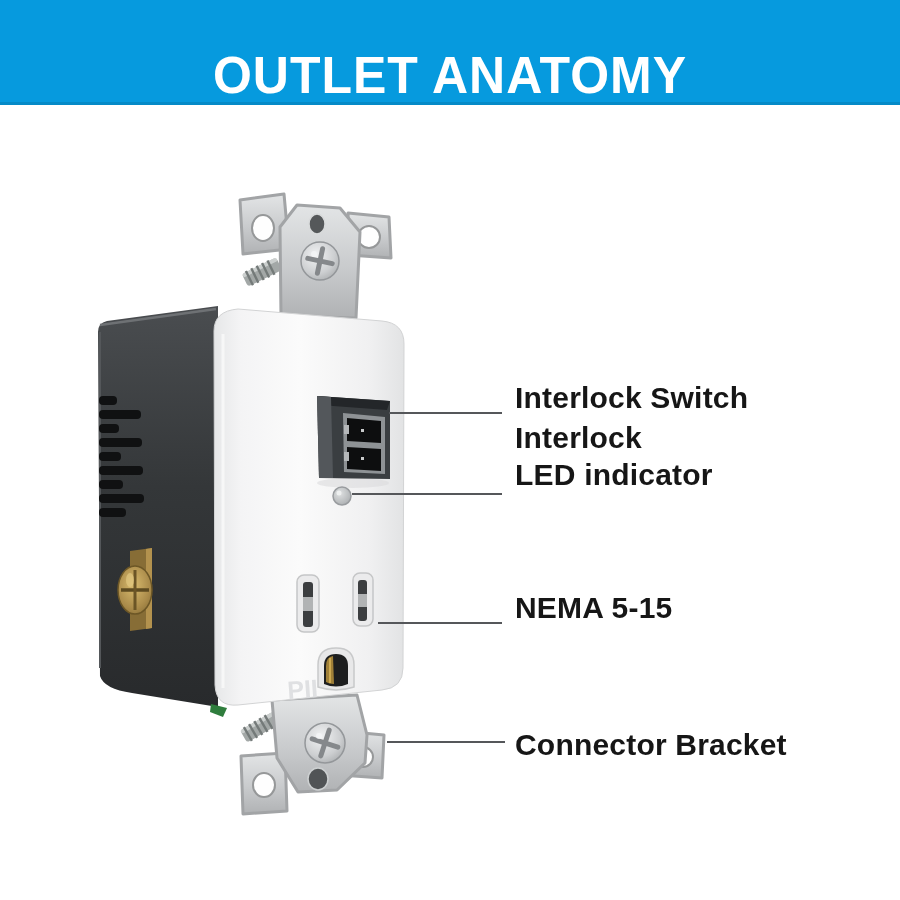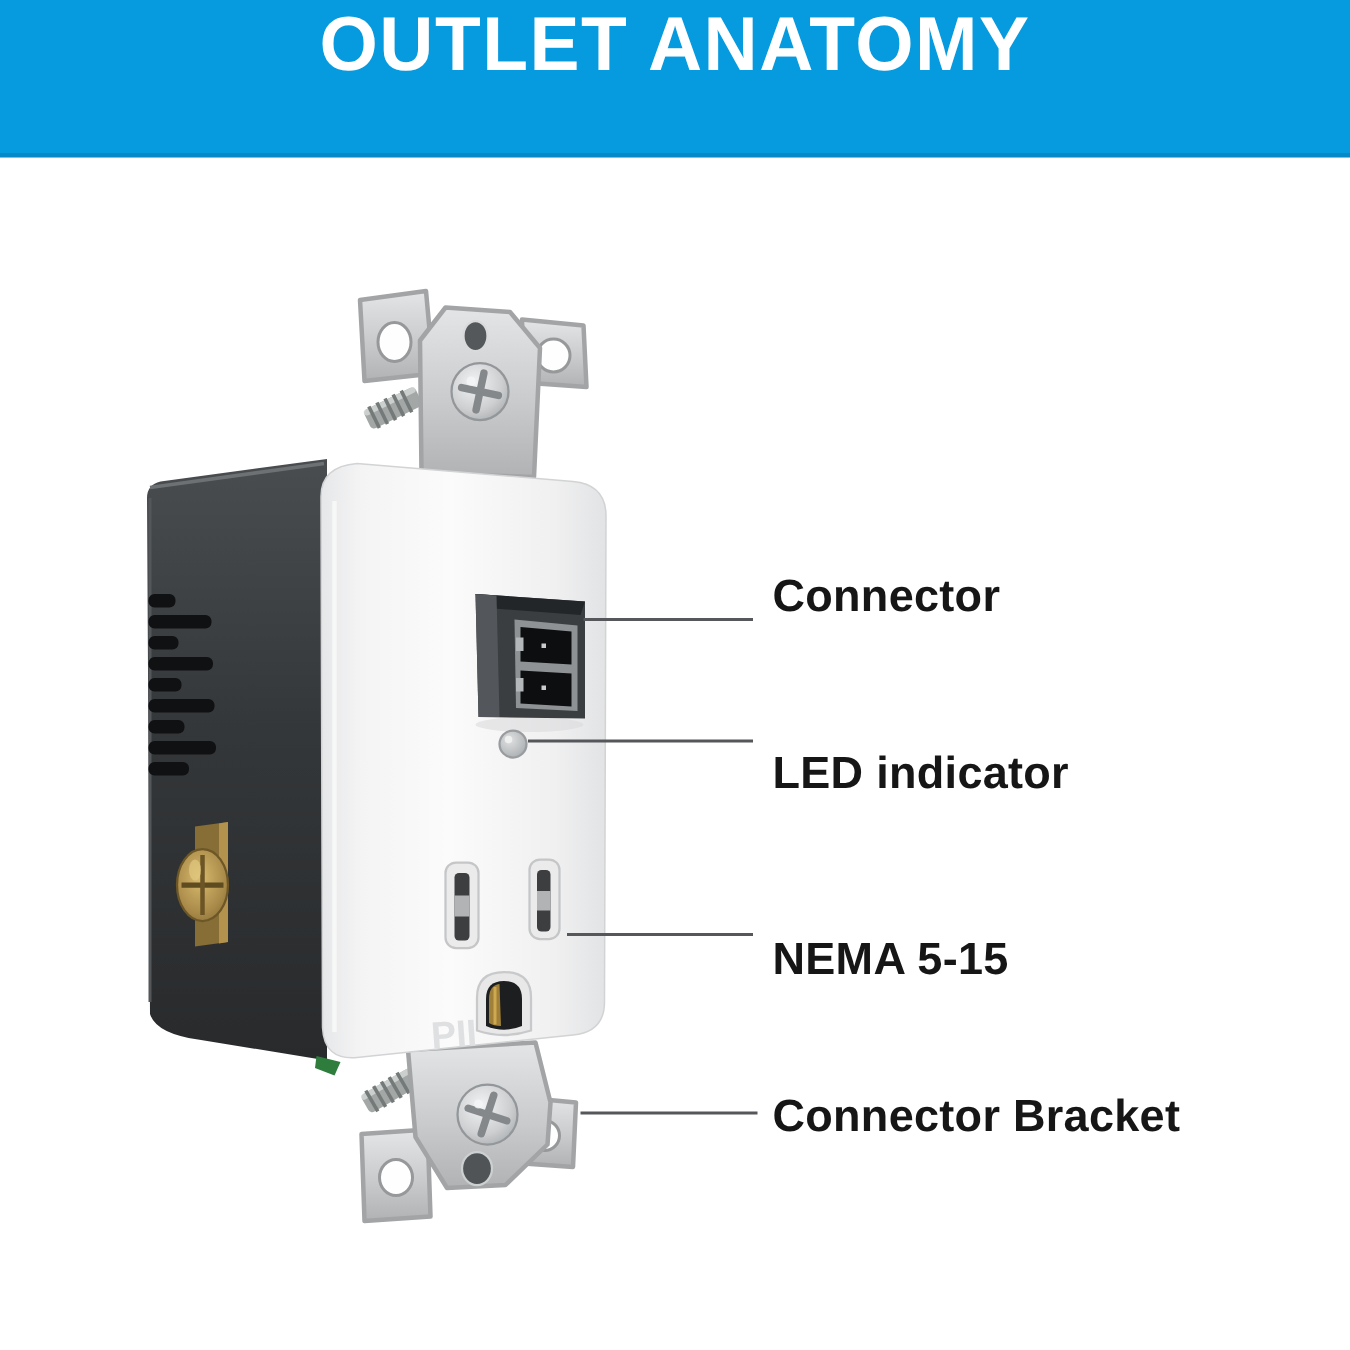--- a/index.html
+++ b/index.html
@@ -2,21 +2,21 @@
 <html><head>
 <meta charset="utf-8">
 <style>
   html,body{margin:0;padding:0;}
   body{
     width:900px;height:900px;position:relative;overflow:hidden;
     background:#ffffff;font-family:"Liberation Sans",sans-serif;
   }
   .banner{
     position:absolute;left:0;top:0;width:900px;height:105px;
-    background:#069ade;display:flex;align-items:flex-start;justify-content:center;
+    background:#069ade;display:flex;align-items:flex-end;justify-content:center;
     box-shadow:inset 0 -3px 0 rgba(0,0,0,.10);
   }
   .banner-title{
     color:#ffffff;font-size:50px;font-weight:700;letter-spacing:1px;
     transform:scaleY(1.02);
   }
   .photo-svg{position:absolute;left:0;top:0;width:900px;height:900px;}
   .cline{position:absolute;height:2px;background:#55575a;}
   .callout-label{
     position:absolute;left:515px;color:#161616;font-weight:700;
@@ -202,25 +202,26 @@
     </g>
   </g>
 </svg>
 
 <div class="cline" style="left:389px;top:412px;width:113px;"></div>
 <div class="cline" style="left:352px;top:493px;width:150px;"></div>
 <div class="cline" style="left:378px;top:622px;width:124px;"></div>
 <div class="cline" style="left:387px;top:741px;width:118px;"></div>
 
 <div class="callout-label" style="top:378px;">
-  <div class="l2">Connector</div>
-</div>
-<div class="callout-label" style="top:496px;">
+  <div class="l1">Interlock Switch</div>
+  <div class="l2">Interlock</div>
+</div>
+<div class="callout-label" style="top:455px;">
   <div class="l1">LED indicator</div>
 
 </div>
-<div class="callout-label" style="top:620px;">
+<div class="callout-label" style="top:588px;">
   <div class="l1">NEMA 5-15</div>
 </div>
 <div class="callout-label" style="top:725px;">
   <div class="l1">Connector Bracket</div>
 
 </div>
 
 </body></html>

